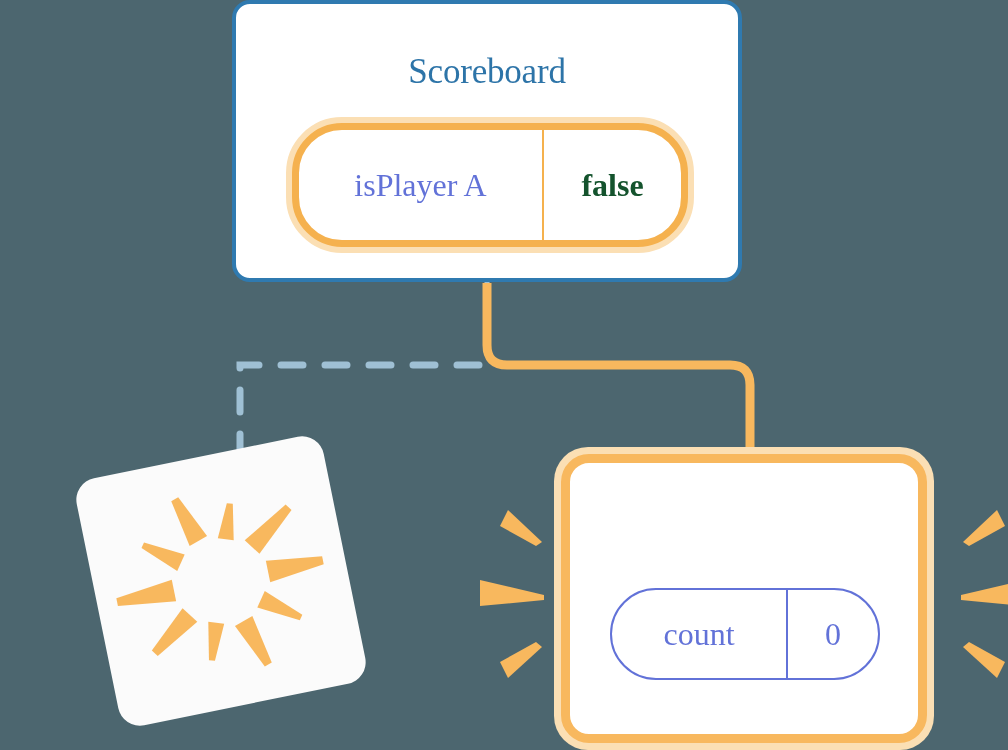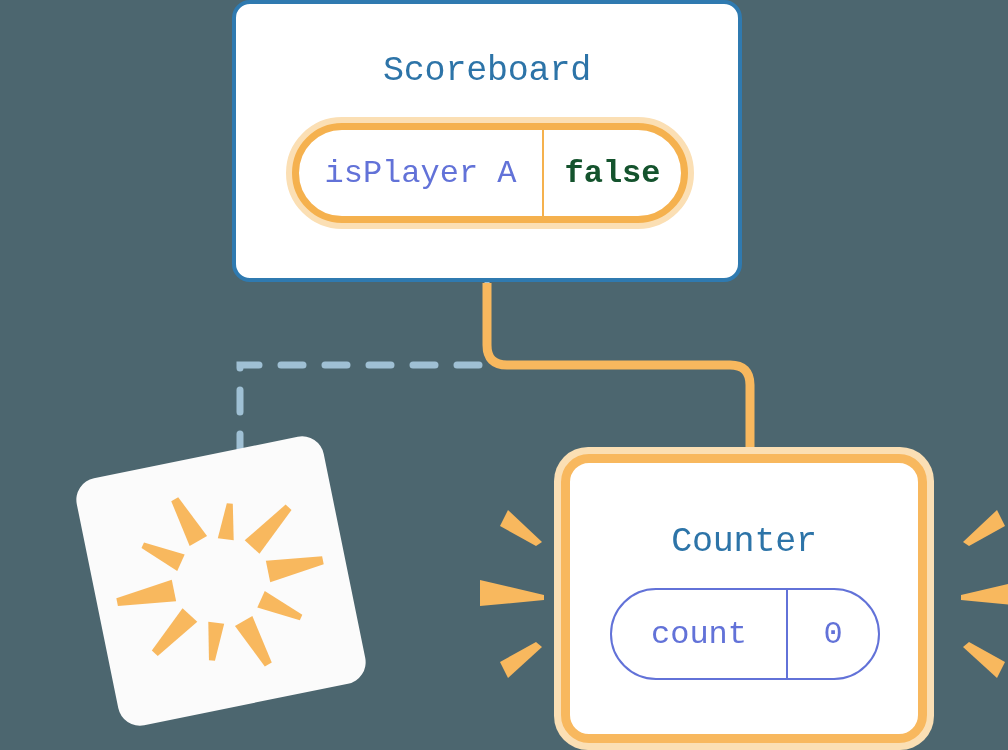--- a/index.html
+++ b/index.html
@@ -6,21 +6,21 @@
     margin: 0;
     padding: 0;
     background: #4c666f;
   }
   #stage {
     position: relative;
     width: 1008px;
     height: 750px;
     background: #4c666f;
     overflow: hidden;
-    font-family: Liberation Mono, monospace;
+    font-family: Liberation Serif, serif;
   }
   #wires {
     position: absolute;
     left: 0;
     top: 0;
     width: 1008px;
     height: 750px;
     overflow: visible;
   }
 
@@ -45,21 +45,21 @@
     letter-spacing: -0.2px;
   }
   .card-scoreboard .card-title { margin-top: 50px; }
 
   
   .pill-hl {
     position: absolute;
     left: 50px;
     top: 113px;
     width: 408px;
-    height: 112px;
+    height: 136px;
     box-sizing: border-box;
     border-radius: 56px;
     border: 6px solid #fbdfb4;
     background: #fbdfb4;
     display: flex;
     align-items: stretch;
   }
   .pill-hl-inner {
     flex: 1;
     border-radius: 50px;
@@ -243,21 +243,20 @@
         </g>
         <g transform="rotate(324)">
           <polygon class="ray" points="46,-10 100,-4 100,4 46,10"></polygon>
         </g>
       </g>
     </svg>
   </div>
 
   <div class="card-counter">
     <div class="card-counter-inner">
-      <div class="card-title">Counter</div>
 
       <div class="pill-plain">
         <div class="pill-plain-key">count</div>
         <div class="pill-plain-val">0</div>
       </div>
     </div>
   </div>
 
   <svg style="position:absolute; left:470px; top:500px;" width="90" height="190" viewBox="0 0 90 190">
     <polygon class="ray" points="38,10 72,42 66,46 30,26"></polygon>

